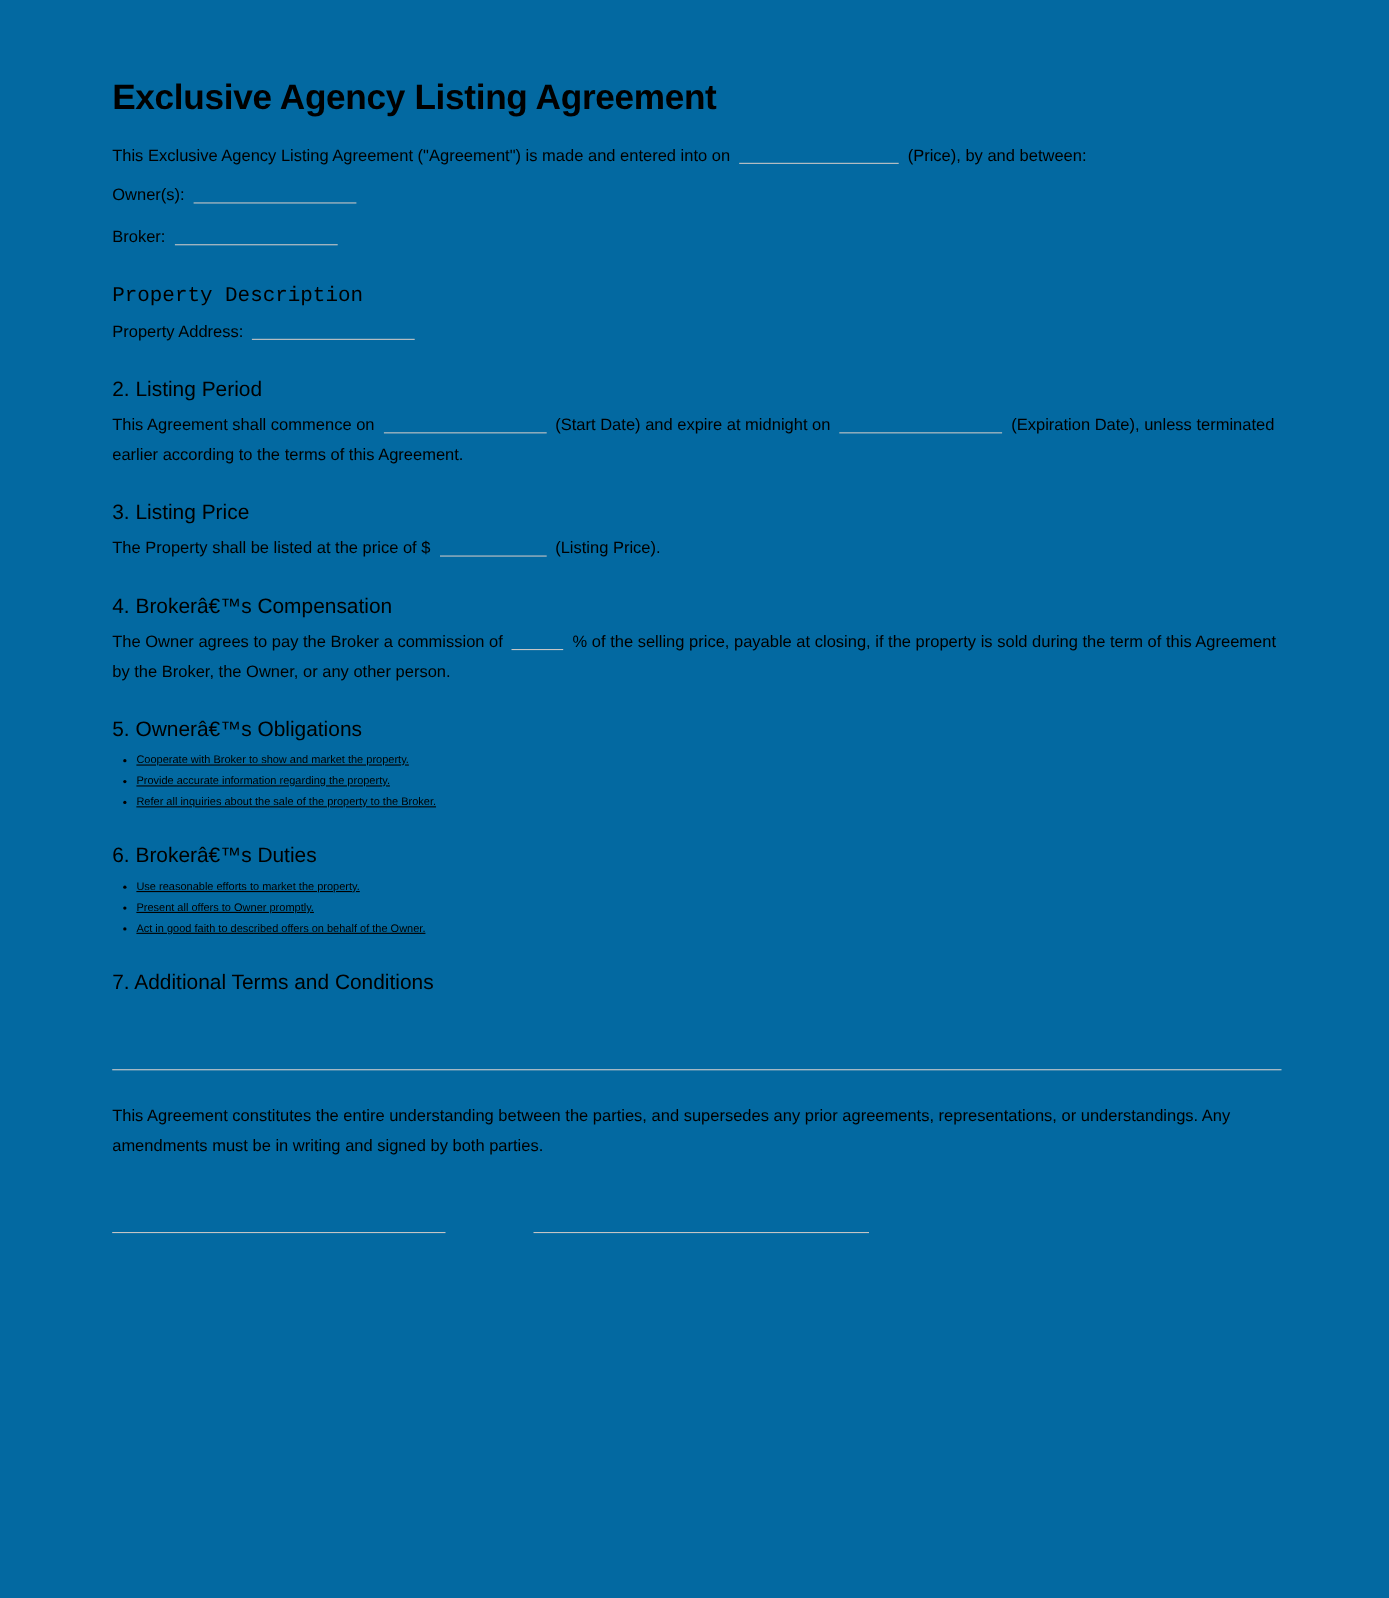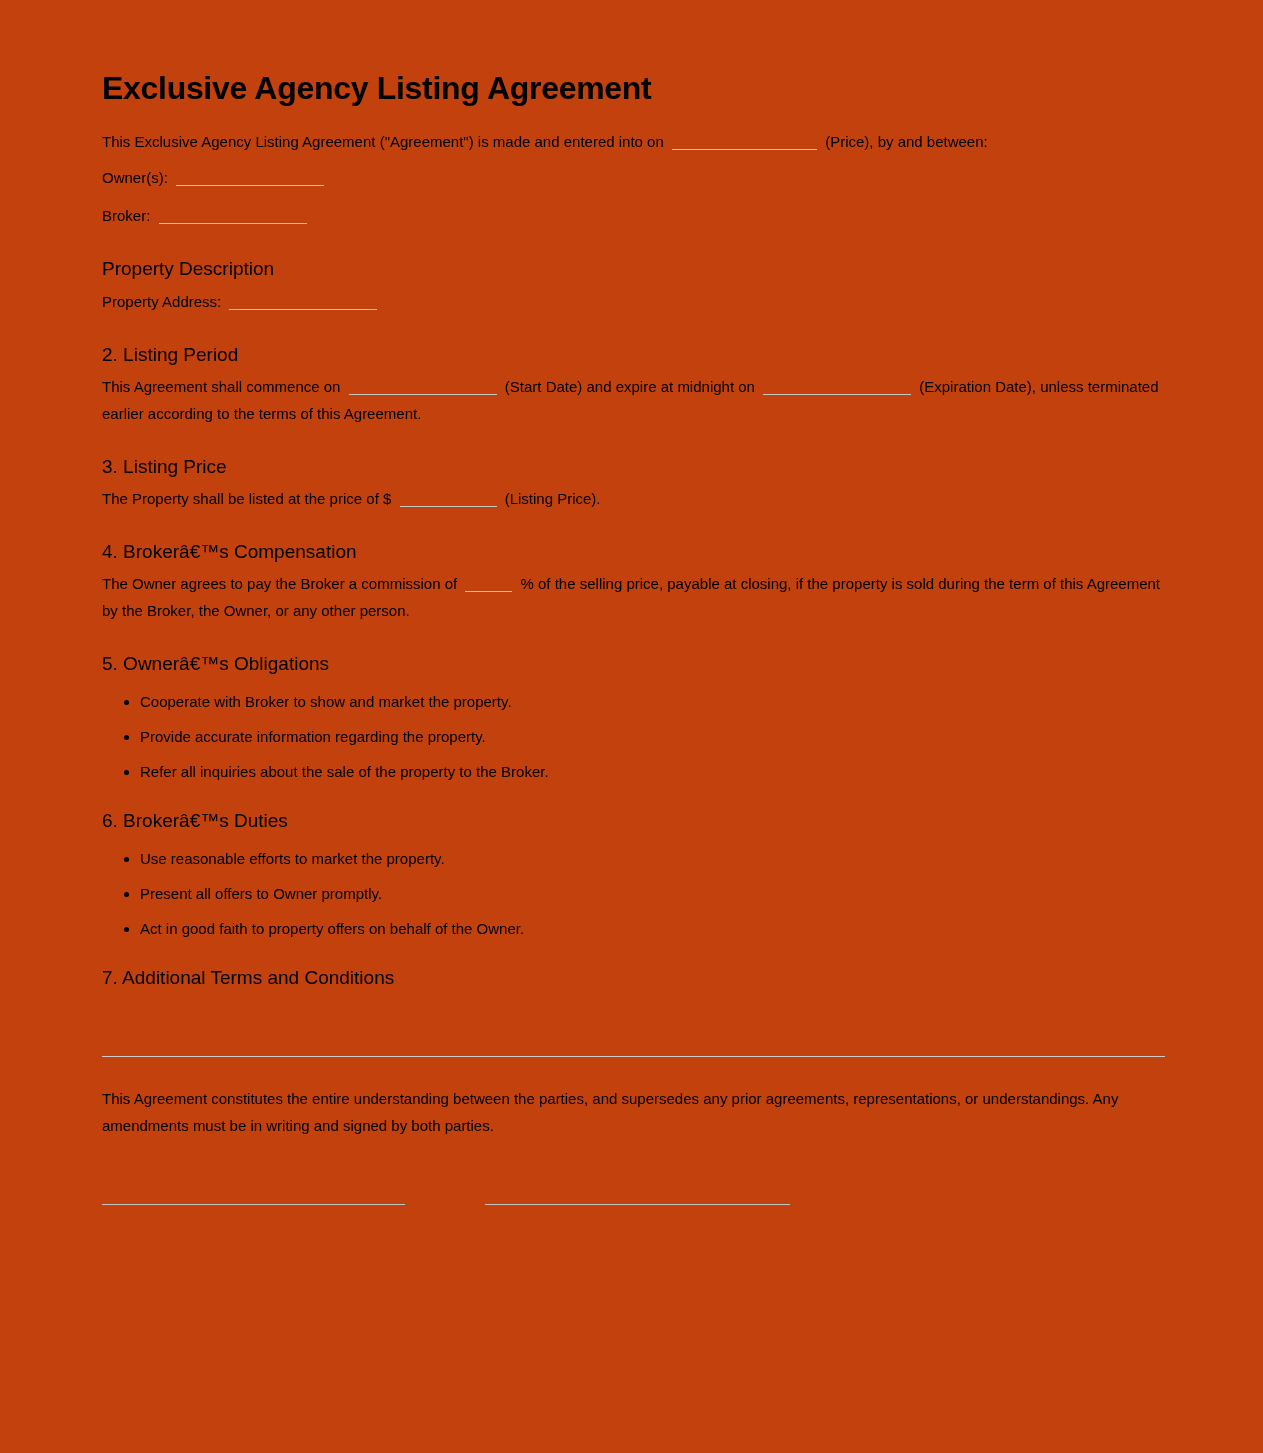--- a/index.html
+++ b/index.html
@@ -12,21 +12,21 @@
     min-height: 1453px;
     font-family: "Liberation Sans", sans-serif;
     color: #000000;
     -webkit-font-smoothing: none;
   }
   .page {
     box-sizing: border-box;
     width: 1263px;
     min-height: 1453px;
     padding: 70px 95px 40px 102px;
-    background: #c2410c;
+    background: #0369a1;
   }
   .doc {
     width: 1065px;
   }
 
   .doc-title {
     font-size: 32px;
     font-weight: bold;
     line-height: 1.15;
     letter-spacing: -0.3px;
@@ -67,43 +67,45 @@
   .blank.startdate { width: 148px; }
   .blank.expdate   { width: 148px; }
   .blank.price     { width: 97px; }
   .blank.commission{ width: 47px; }
 
   .section-heading {
     font-size: 19px;
     font-weight: normal;
     line-height: 24px;
     margin: 0 0 8px 0;
+    font-family: Liberation Mono, monospace;
   }
   .section {
     margin-top: 28px;
   }
   .section:first-of-type { margin-top: 0; }
 
   .subsection-heading {
     font-size: 19px;
     font-weight: normal;
     line-height: 24px;
     margin: 0 0 6px 0;
   }
 
   ul.bullets {
     margin: 6px 0 0 0;
     padding-left: 22px;
     list-style: disc outside;
   }
   ul.bullets li {
-    font-size: 15px;
+    font-size: 10px;
     line-height: 19px;
-    margin: 16px;
+    margin: 0;
     padding: 0;
+    text-decoration: underline;
   }
 
   .terms-area {
     height: 60px;
   }
   .hrule {
     border: 0;
     border-top: 1px solid #cccccc;
     margin: 0;
     width: 1063px;
@@ -193,21 +195,21 @@
         <li>Provide accurate information regarding the property.</li>
         <li>Refer all inquiries about the sale of the property to the Broker.</li>
       </ul>
     </div>
 
     <div class="section">
       <h2 class="subsection-heading">6. Brokerâ€™s Duties</h2>
       <ul class="bullets">
         <li>Use reasonable efforts to market the property.</li>
         <li>Present all offers to Owner promptly.</li>
-        <li>Act in good faith to property offers on behalf of the Owner.</li>
+        <li>Act in good faith to described offers on behalf of the Owner.</li>
       </ul>
     </div>
 
     <div class="section">
       <h2 class="subsection-heading">7. Additional Terms and Conditions</h2>
       <div class="terms-area"></div>
       <hr class="hrule">
     </div>
 
     <div class="section">

